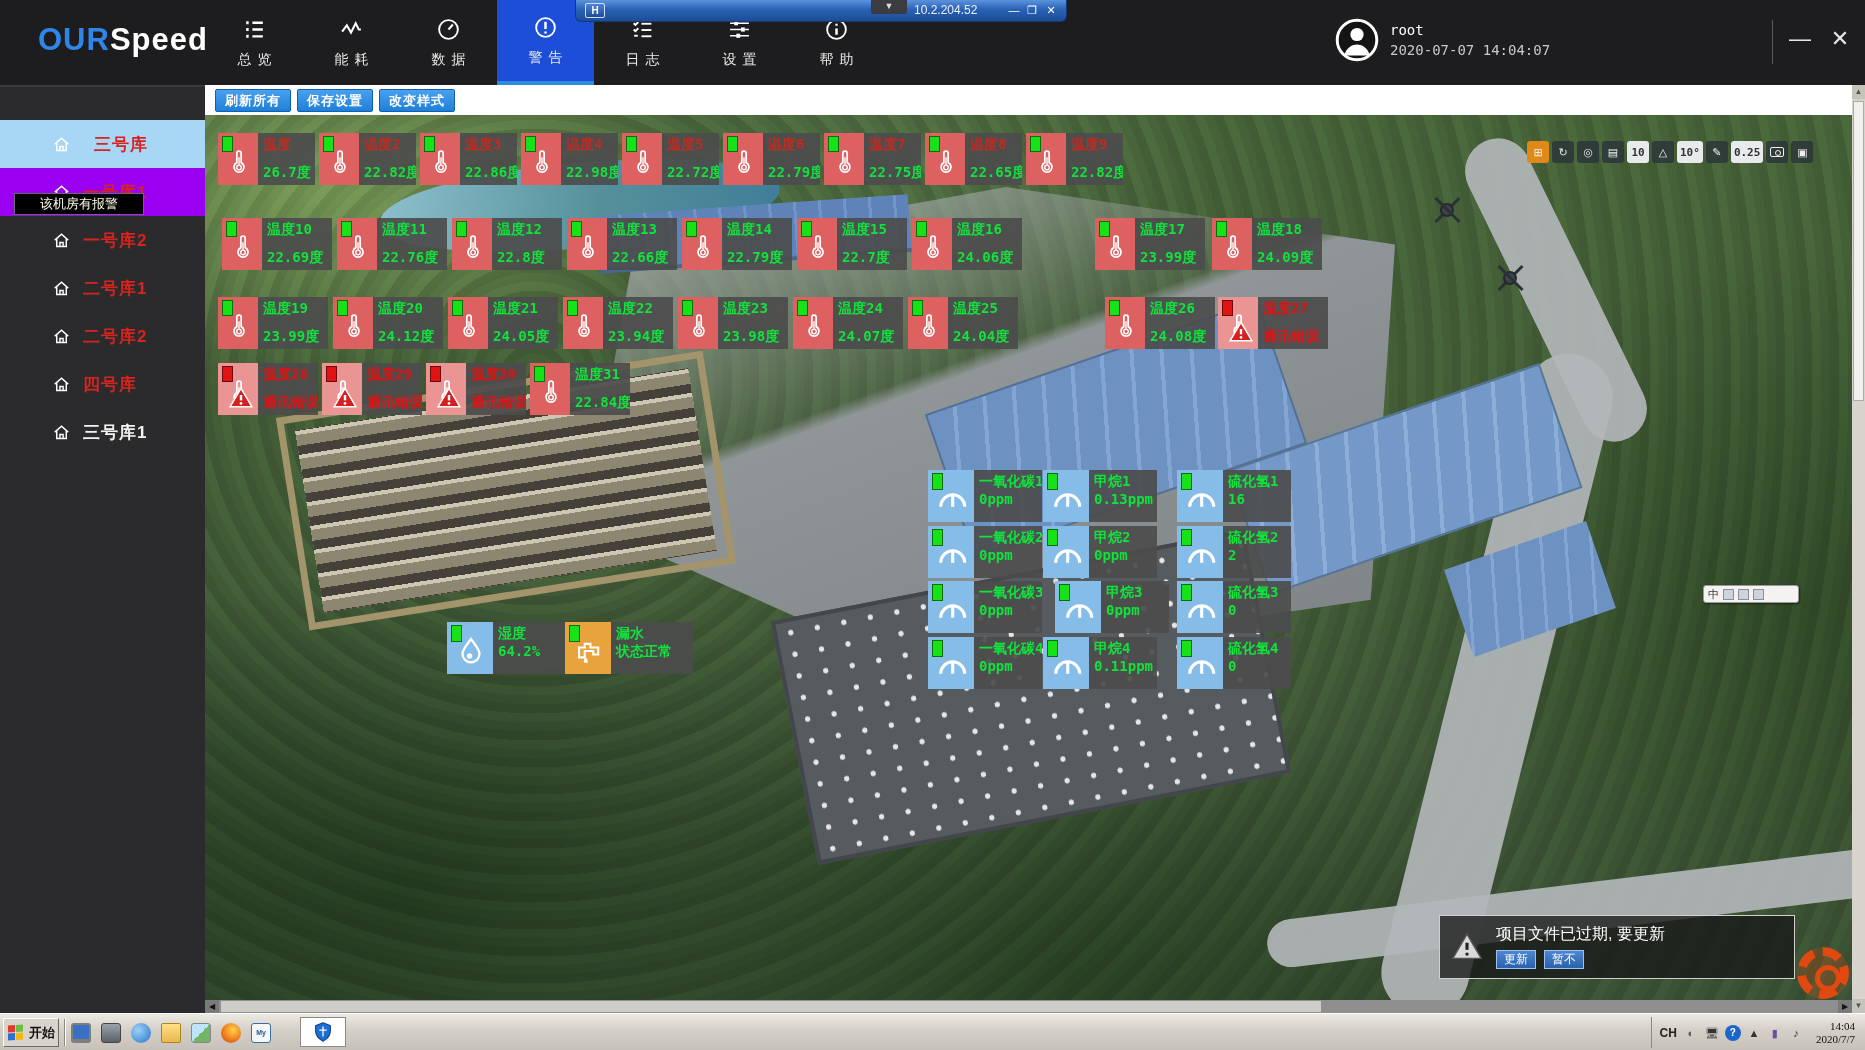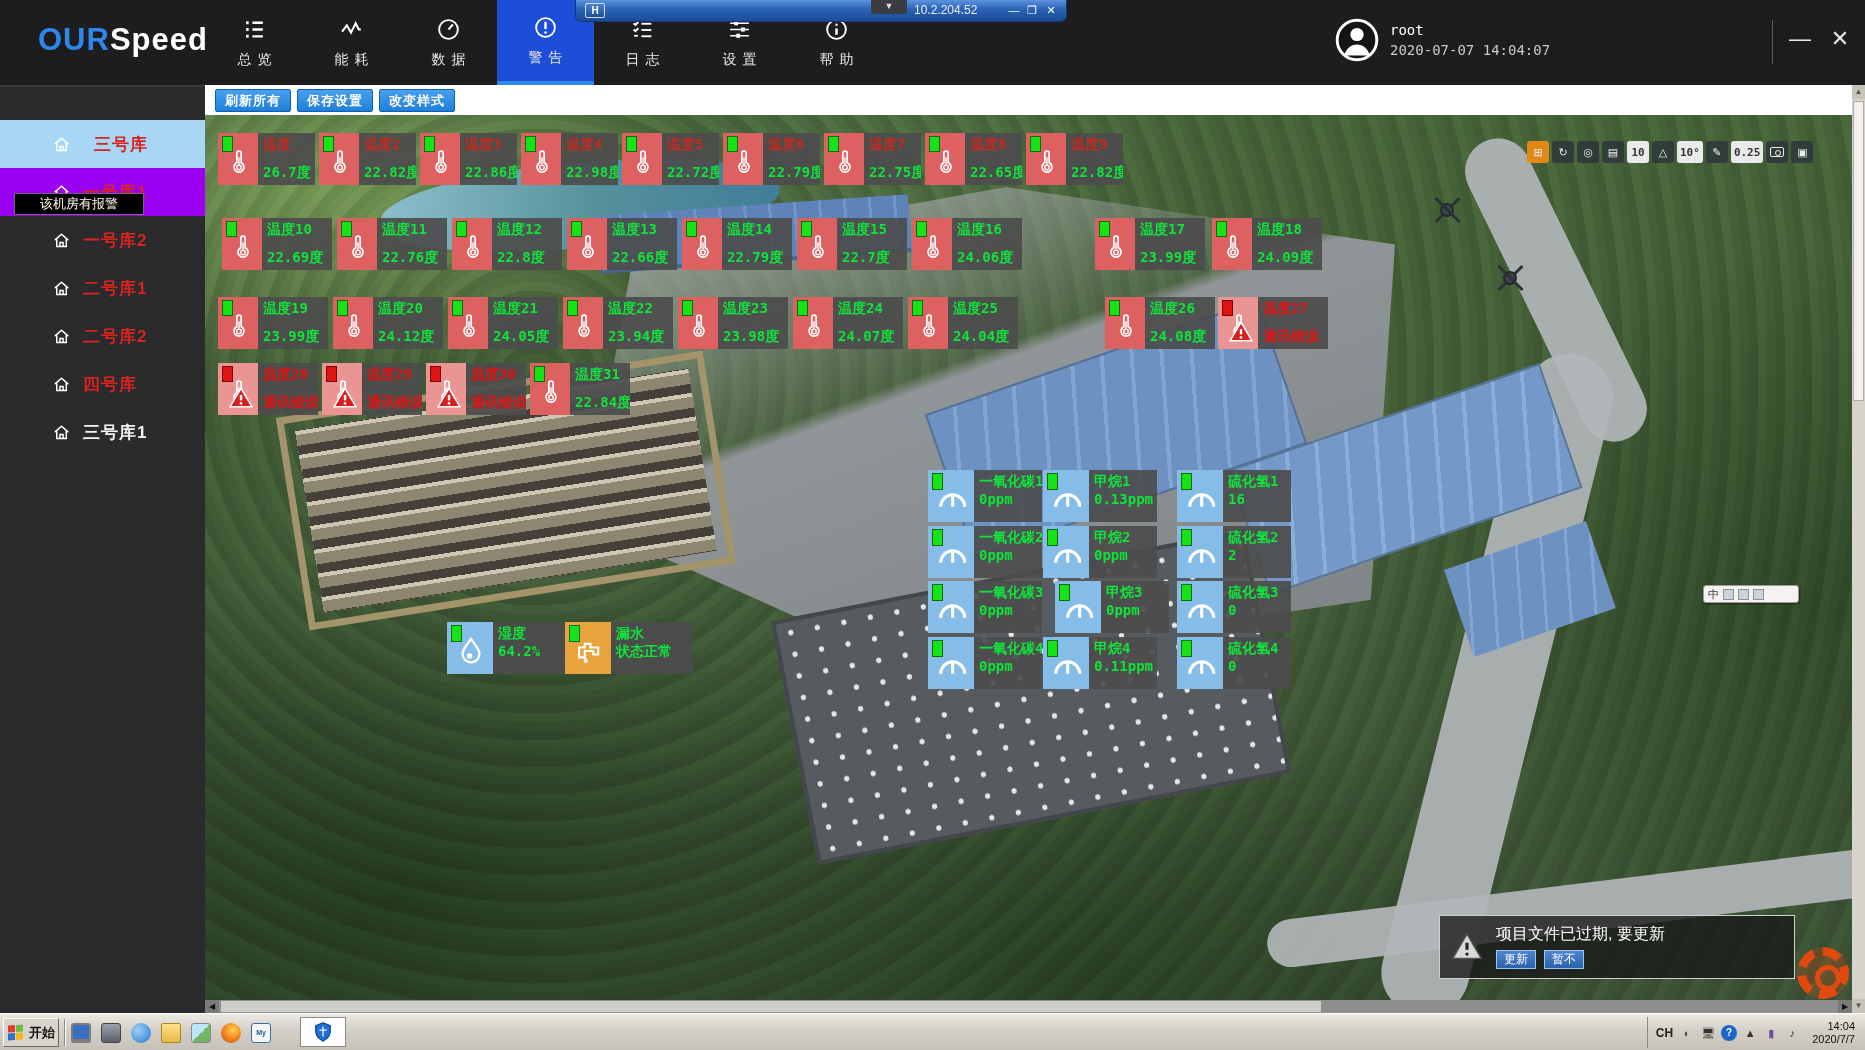--- a/index.html
+++ b/index.html
@@ -175,21 +175,21 @@
   #tb-divider{position:absolute;left:64px;top:5px;width:2px;height:27px;border-left:1px solid #8d8a83;border-right:1px solid #fff}
   .ql{position:absolute;top:6px;width:26px;height:26px;display:flex;align-items:center;justify-content:center;cursor:pointer}
   .ql-ico{width:20px;height:20px;border-radius:3px;position:relative}
   #ql-active{position:absolute;left:300px;top:3px;width:46px;height:30px;background:#fff;
     border:1px solid #8d8a83;display:flex;align-items:center;justify-content:center;cursor:pointer}
   #ql-active svg{width:22px;height:22px}
   #tray{position:absolute;right:4px;top:3px;height:31px;display:flex;align-items:center;gap:6px;
     border-left:1px solid #8d8a83;padding-left:8px}
   #tray .tr-ch{font-size:12px;font-weight:bold;color:#222;cursor:pointer}
   .tr-ico{width:16px;height:16px;font-size:11px;line-height:16px;text-align:center;color:#333;cursor:pointer}
-  #clock{text-align:right;font-size:11px;color:#111;line-height:13px;padding:0 6px;cursor:default;font-family:Liberation Sans, sans-serif}
+  #clock{text-align:right;font-size:11px;color:#111;line-height:13px;padding:0 6px;cursor:default;font-family:Liberation Serif, serif}
 </style>
 </head>
 <body>
 
 <div id="header">
   <div id="logo"><span class="p1">OUR</span><span class="p2">Speed</span></div>
   <div id="nav">
       <div class="tab">
         <span class="nicon"><svg viewBox="0 0 24 24" fill="none" stroke="#fff" stroke-width="1.8">
             <path d="M4 5.5h2.4M4 12h2.4M4 18.5h2.4" stroke-width="3"></path>

